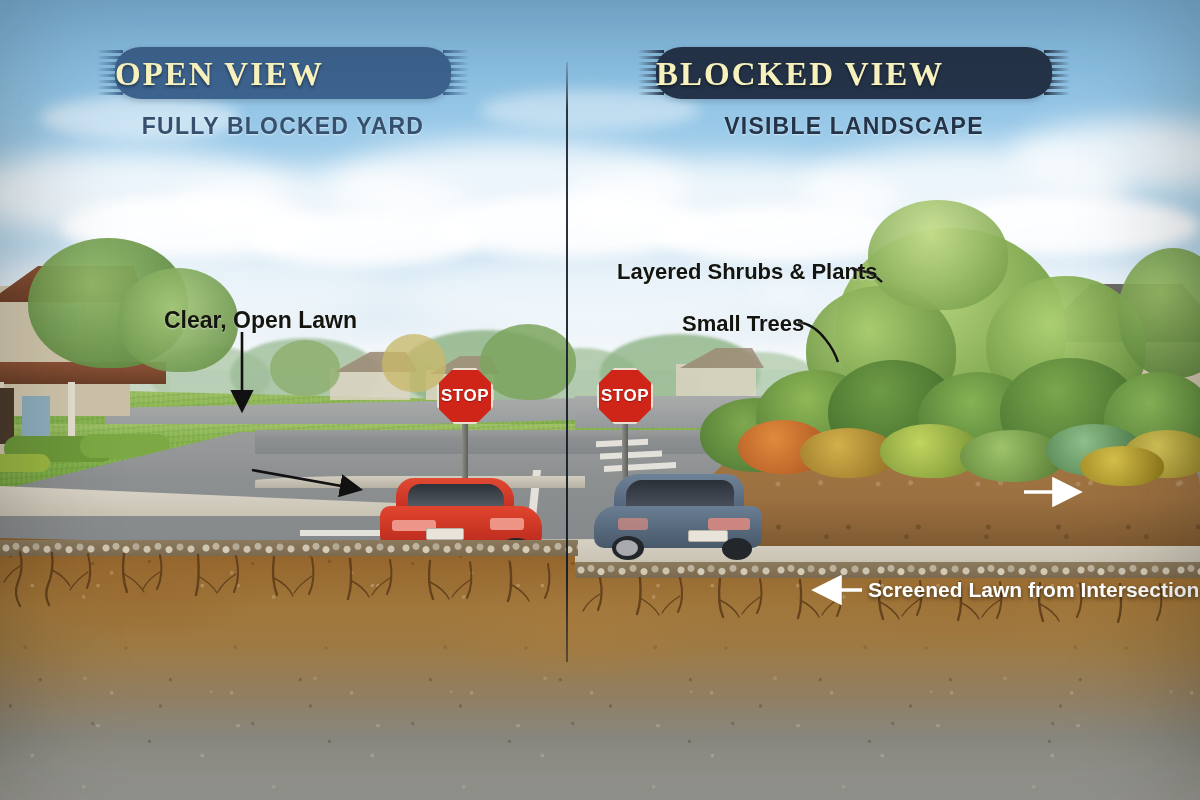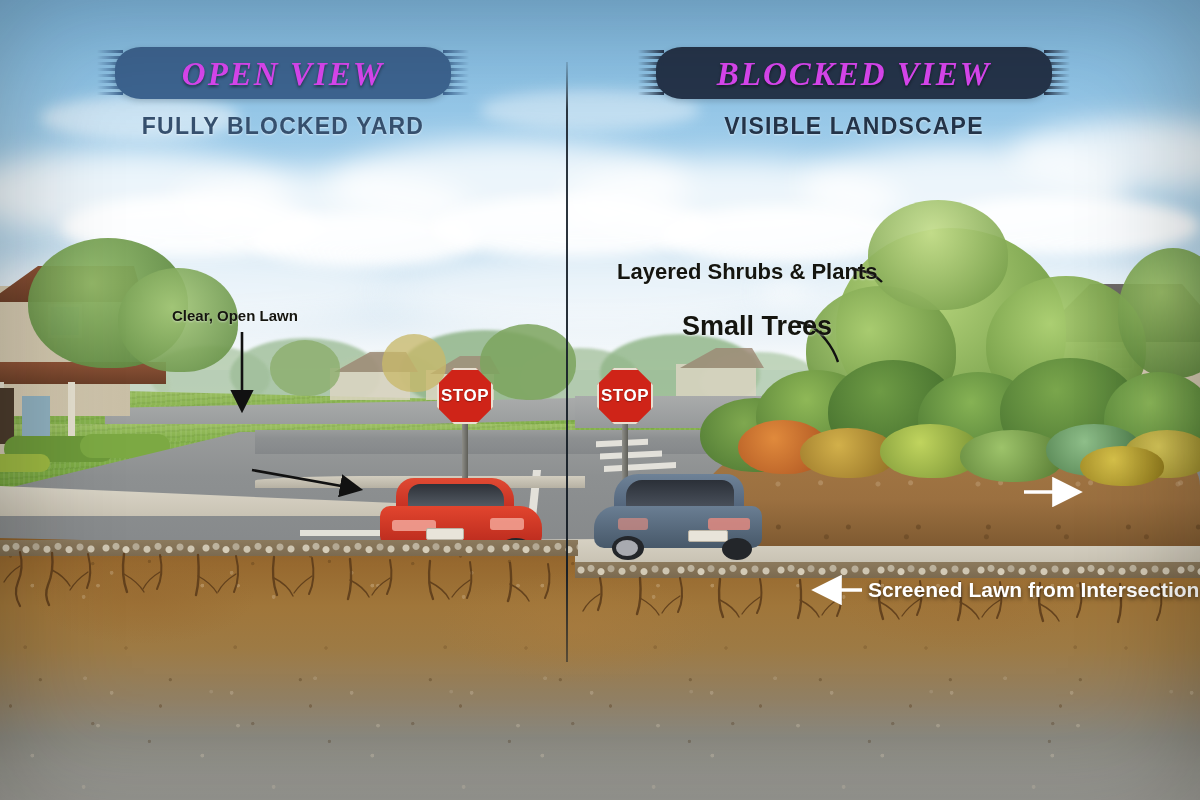--- a/index.html
+++ b/index.html
@@ -33,25 +33,24 @@
   }
   .brush::before { left:-18px;
     background:repeating-linear-gradient(to bottom, currentColor 0 3px, transparent 3px 6px);
     -webkit-mask-image:linear-gradient(to left,#000,transparent);
             mask-image:linear-gradient(to left,#000,transparent); }
   .brush::after { right:-18px;
     background:repeating-linear-gradient(to bottom, currentColor 0 3px, transparent 3px 6px);
     -webkit-mask-image:linear-gradient(to right,#000,transparent);
             mask-image:linear-gradient(to right,#000,transparent); }
   .brush-title {
-    position:absolute; width:100%; text-align:center; color:#d946ef;
+    position:absolute; width:100%; text-align:left; color:#fef9c3;
     font-family:"Liberation Serif", serif; font-weight:bold;
     letter-spacing:2px; text-shadow:0 2px 3px rgba(0,0,0,.45);
     white-space:nowrap;
-    font-style:italic;
   }
   .sub {
     position:absolute; width:100%; text-align:center;
     font-weight:bold; letter-spacing:1.2px; white-space:nowrap;
     text-shadow:0 1px 2px rgba(255,255,255,.55);
   }
 
   
   .bgtrees { position:absolute; filter:blur(1.4px); }
   .treeblob { position:absolute; border-radius:50% 50% 45% 48%; }
@@ -423,24 +422,24 @@
     <div class="brush-title" style="left:115px; top:56px; width:336px; font-size:33px;">OPEN VIEW</div>
     <div class="sub" style="left:115px; top:113px; width:336px; font-size:23px; color:#36506e;">FULLY BLOCKED YARD</div>
   </div>
 
   <div class="banner" style="left:566px; top:0; width:634px;">
     <div class="brush" style="left:90px; top:47px; width:396px; height:52px; background:#25344a; color:#25344a;"></div>
     <div class="brush-title" style="left:90px; top:56px; width:396px; font-size:33px;">BLOCKED VIEW</div>
     <div class="sub" style="left:90px; top:113px; width:396px; font-size:23px; color:#243449;">VISIBLE LANDSCAPE</div>
   </div>
 
-  <div class="lbl dark" style="left:172px; top:307px; font-size:15px;">Clear, Open Lawn</div>
+  <div class="lbl dark" style="left:164px; top:307px; font-size:23px;">Clear, Open Lawn</div>
 
 
   <div class="lbl dark" style="left:617px; top:259px; font-size:22px;">Layered Shrubs &amp; Plants</div>
 
-  <div class="lbl dark" style="left:682px; top:311px; font-size:27px;">Small Trees</div>
+  <div class="lbl dark" style="left:682px; top:311px; font-size:22px;">Small Trees</div>
 
 
   <div class="lbl light" style="left:868px; top:578px; font-size:21px;">Screened Lawn from Intersection</div>
 
   <div class="vignette"></div>
 </div>
 
 </body></html>

